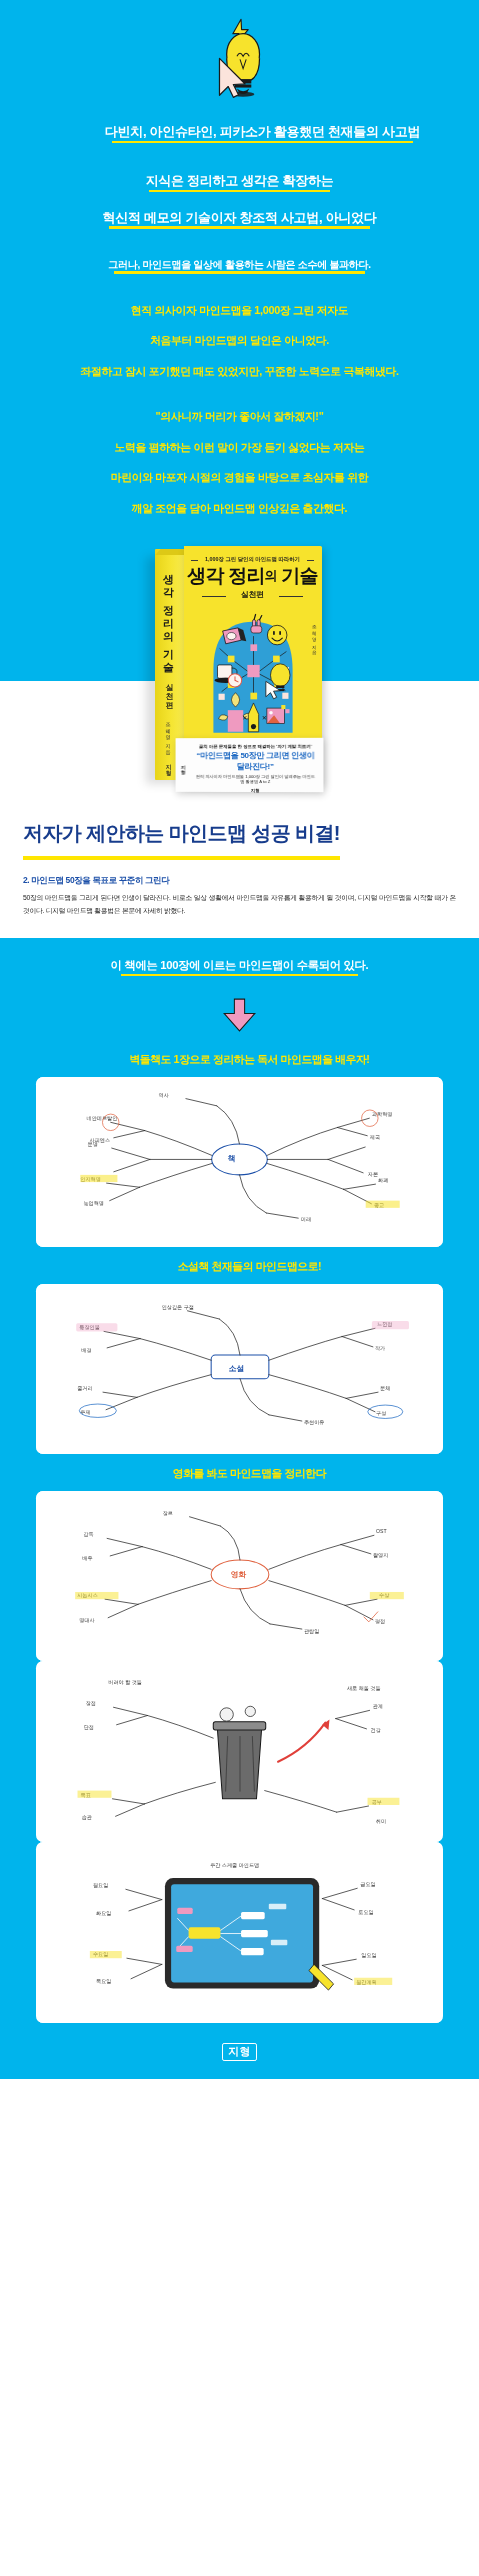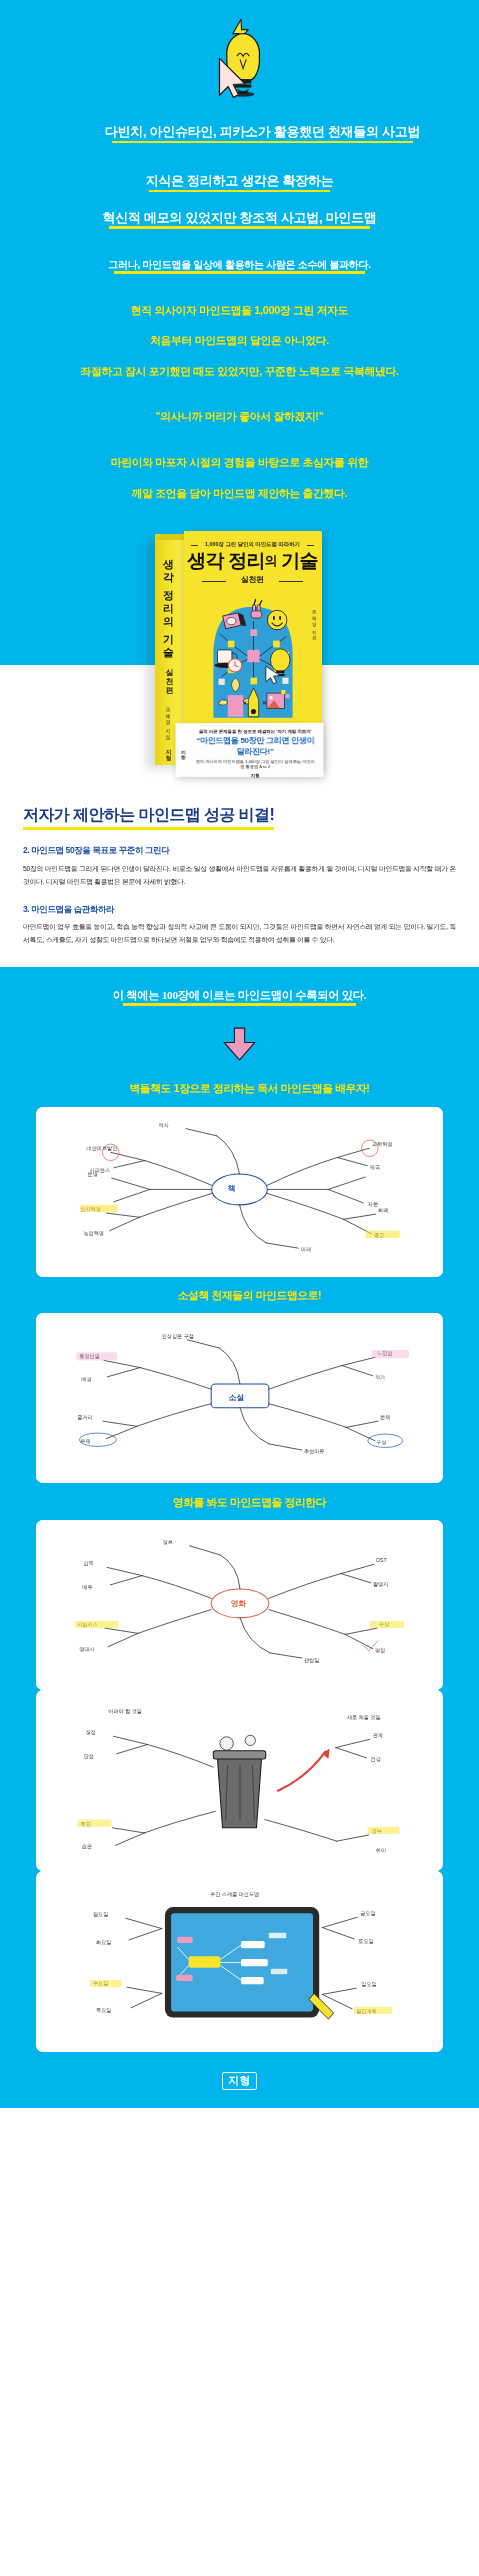--- a/index.html
+++ b/index.html
@@ -237,27 +237,27 @@
     position:absolute; left: 5.2px; top: 24px;
     writing-mode: vertical-rl; font-size: 4.6px; font-weight:700; color:#222;
   }
 
   
   .white-sec {
     background: #ffffff;
     padding: 15.5px 23px 20.6px 23px;
   }
   .sec-title {
-    font-size: 16px;
+    font-size: 20px;
     font-weight: 900;
     color: #173c8c;
     letter-spacing: -0.6px;
     display: inline-block;
     position: relative;
-    padding-bottom: 4px;
+    padding-bottom: 12px;
   }
   .sec-title::after {
     content:"";
     position: absolute; left: 0; right: 0; bottom: -0.5px;
     height: 3.6px; background: #ffe600;
   }
   .tip { margin-top: 15.5px; }
   .tip-h {
     font-size: 8.5px;
     font-weight: 900;
@@ -280,21 +280,20 @@
     padding: 20.6px 0 13.4px 0;
   }
   .bb-text {
     display:inline-block;
     position: relative;
     color: #ffffff;
     font-weight: 800;
     font-size: 11.3px;
     letter-spacing: -0.3px;
     padding-bottom: 1.5px;
-    font-family: Liberation Serif, serif;
   }
   .bb-text::after {
     content:"";
     position:absolute; left:4%; right:4%; bottom:-1.5px;
     height: 2.6px; background: #ffe600;
   }
 
   .arrow-wrap { background:#00b4ec; text-align:center; padding: 8.2px 0 5.2px 0; }
 
   
@@ -367,44 +366,45 @@
           <path d="M36 86 L36 158 L53 141 L63 162 L73 157 L63 137 L86 136 Z" fill="#fbe4dc" stroke="#1a1a1a" stroke-width="2.4" stroke-linejoin="round"></path>
         </g>
       </svg>
     </div>
 
     <div class="headline-block">
       <div class="hl hl-white hl-1">다빈치, 아인슈타인, 피카소가 활용했던 천재들의 사고법</div>
       <div class="gap-lg"></div>
       <div class="hl hl-white hl-2">지식은 정리하고 생각은 확장하는</div>
       <div class="gap-sm"></div>
-      <div class="hl hl-white hl-3">혁신적 메모의 있었지만 창조적 사고법, 마인드맵</div>
+      <div class="hl hl-white hl-3">혁신적 메모의 기술이자 창조적 사고법, 아니었다</div>
       <div class="gap-lg"></div>
       <div class="hl hl-white hl-4">그러나, 마인드맵을 일상에 활용하는 사람은 소수에 불과하다.</div>
     </div>
 
     <div class="gap-lg"></div>
 
     <div>
       <div class="yellow-line">현직 의사이자 마인드맵을 1,000장 그린 저자도</div>
       <div class="ylgap"></div>
       <div class="yellow-line">처음부터 마인드맵의 달인은 아니었다.</div>
       <div class="ylgap"></div>
       <div class="yellow-line">좌절하고 잠시 포기했던 때도 있었지만, 꾸준한 노력으로 극복해냈다.</div>
     </div>
 
     <div class="gap-lg"></div>
 
     <div>
       <div class="yellow-line">"의사니까 머리가 좋아서 잘하겠지!"</div>
       <div class="ylgap"></div>
+      <div class="yellow-line">노력을 폄하하는 이런 말이 가장 듣기 싫었다는 저자는</div>
       <div class="ylgap"></div>
       <div class="yellow-line">마린이와 마포자 시절의 경험을 바탕으로 초심자를 위한</div>
       <div class="ylgap"></div>
-      <div class="yellow-line">깨알 조언을 담아 마인드맵 제안하는 출간했다.</div>
+      <div class="yellow-line">깨알 조언을 담아 마인드맵 인상깊은 출간했다.</div>
     </div>
   </section>
 
   <section class="book-stage">
     <div class="white-floor"></div>
 
     <div class="book-holder">
       <div class="book-shadow"></div>
 
       <div class="book-spine">
@@ -539,24 +539,20 @@
 
   <section class="white-sec">
     <div class="sec-title">저자가 제안하는 마인드맵 성공 비결!</div>
 
 
     <div class="tip">
       <div class="tip-h">2. 마인드맵 50장을 목표로 꾸준히 그린다</div>
       <div class="tip-b">50장의 마인드맵을 그리게 된다면 인생이 달라진다. 비로소 일상 생활에서 마인드맵을 자유롭게 활용하게 될 것이며, 디지털 마인드맵을 시작할 때가 온 것이다. 디지털 마인드맵 활용법은 본문에 자세히 밝혔다.</div>
     </div>
 
-    <div class="tip">
-      <div class="tip-h">3. 마인드맵을 습관화하라</div>
-      <div class="tip-b">마인드맵이 업무 효율을 높이고, 학습 능력 향상과 창의적 사고에 큰 도움이 되지만, 그것들은 마인드맵을 하면서 자연스레 얻게 되는 덤이다. 일기도, 독서록도, 스케줄도, 자기 성찰도 마인드맵으로 하다보면 저절로 업무와 학습에도 적용하여 성취를 이룰 수 있다.</div>
-    </div>
   </section>
 
   <section class="blue-band">
     <span class="bb-text">이 책에는 100장에 이르는 마인드맵이 수록되어 있다.</span>
   </section>
 
   <div class="arrow-wrap">
     <svg width="43" height="37" viewBox="0 0 84 72">
       <path d="M32 4 L52 4 L52 32 L72 32 L42 66 L12 32 L32 32 Z" fill="#ef9ac0" stroke="#1a1a1a" stroke-width="2"></path>
     </svg>

